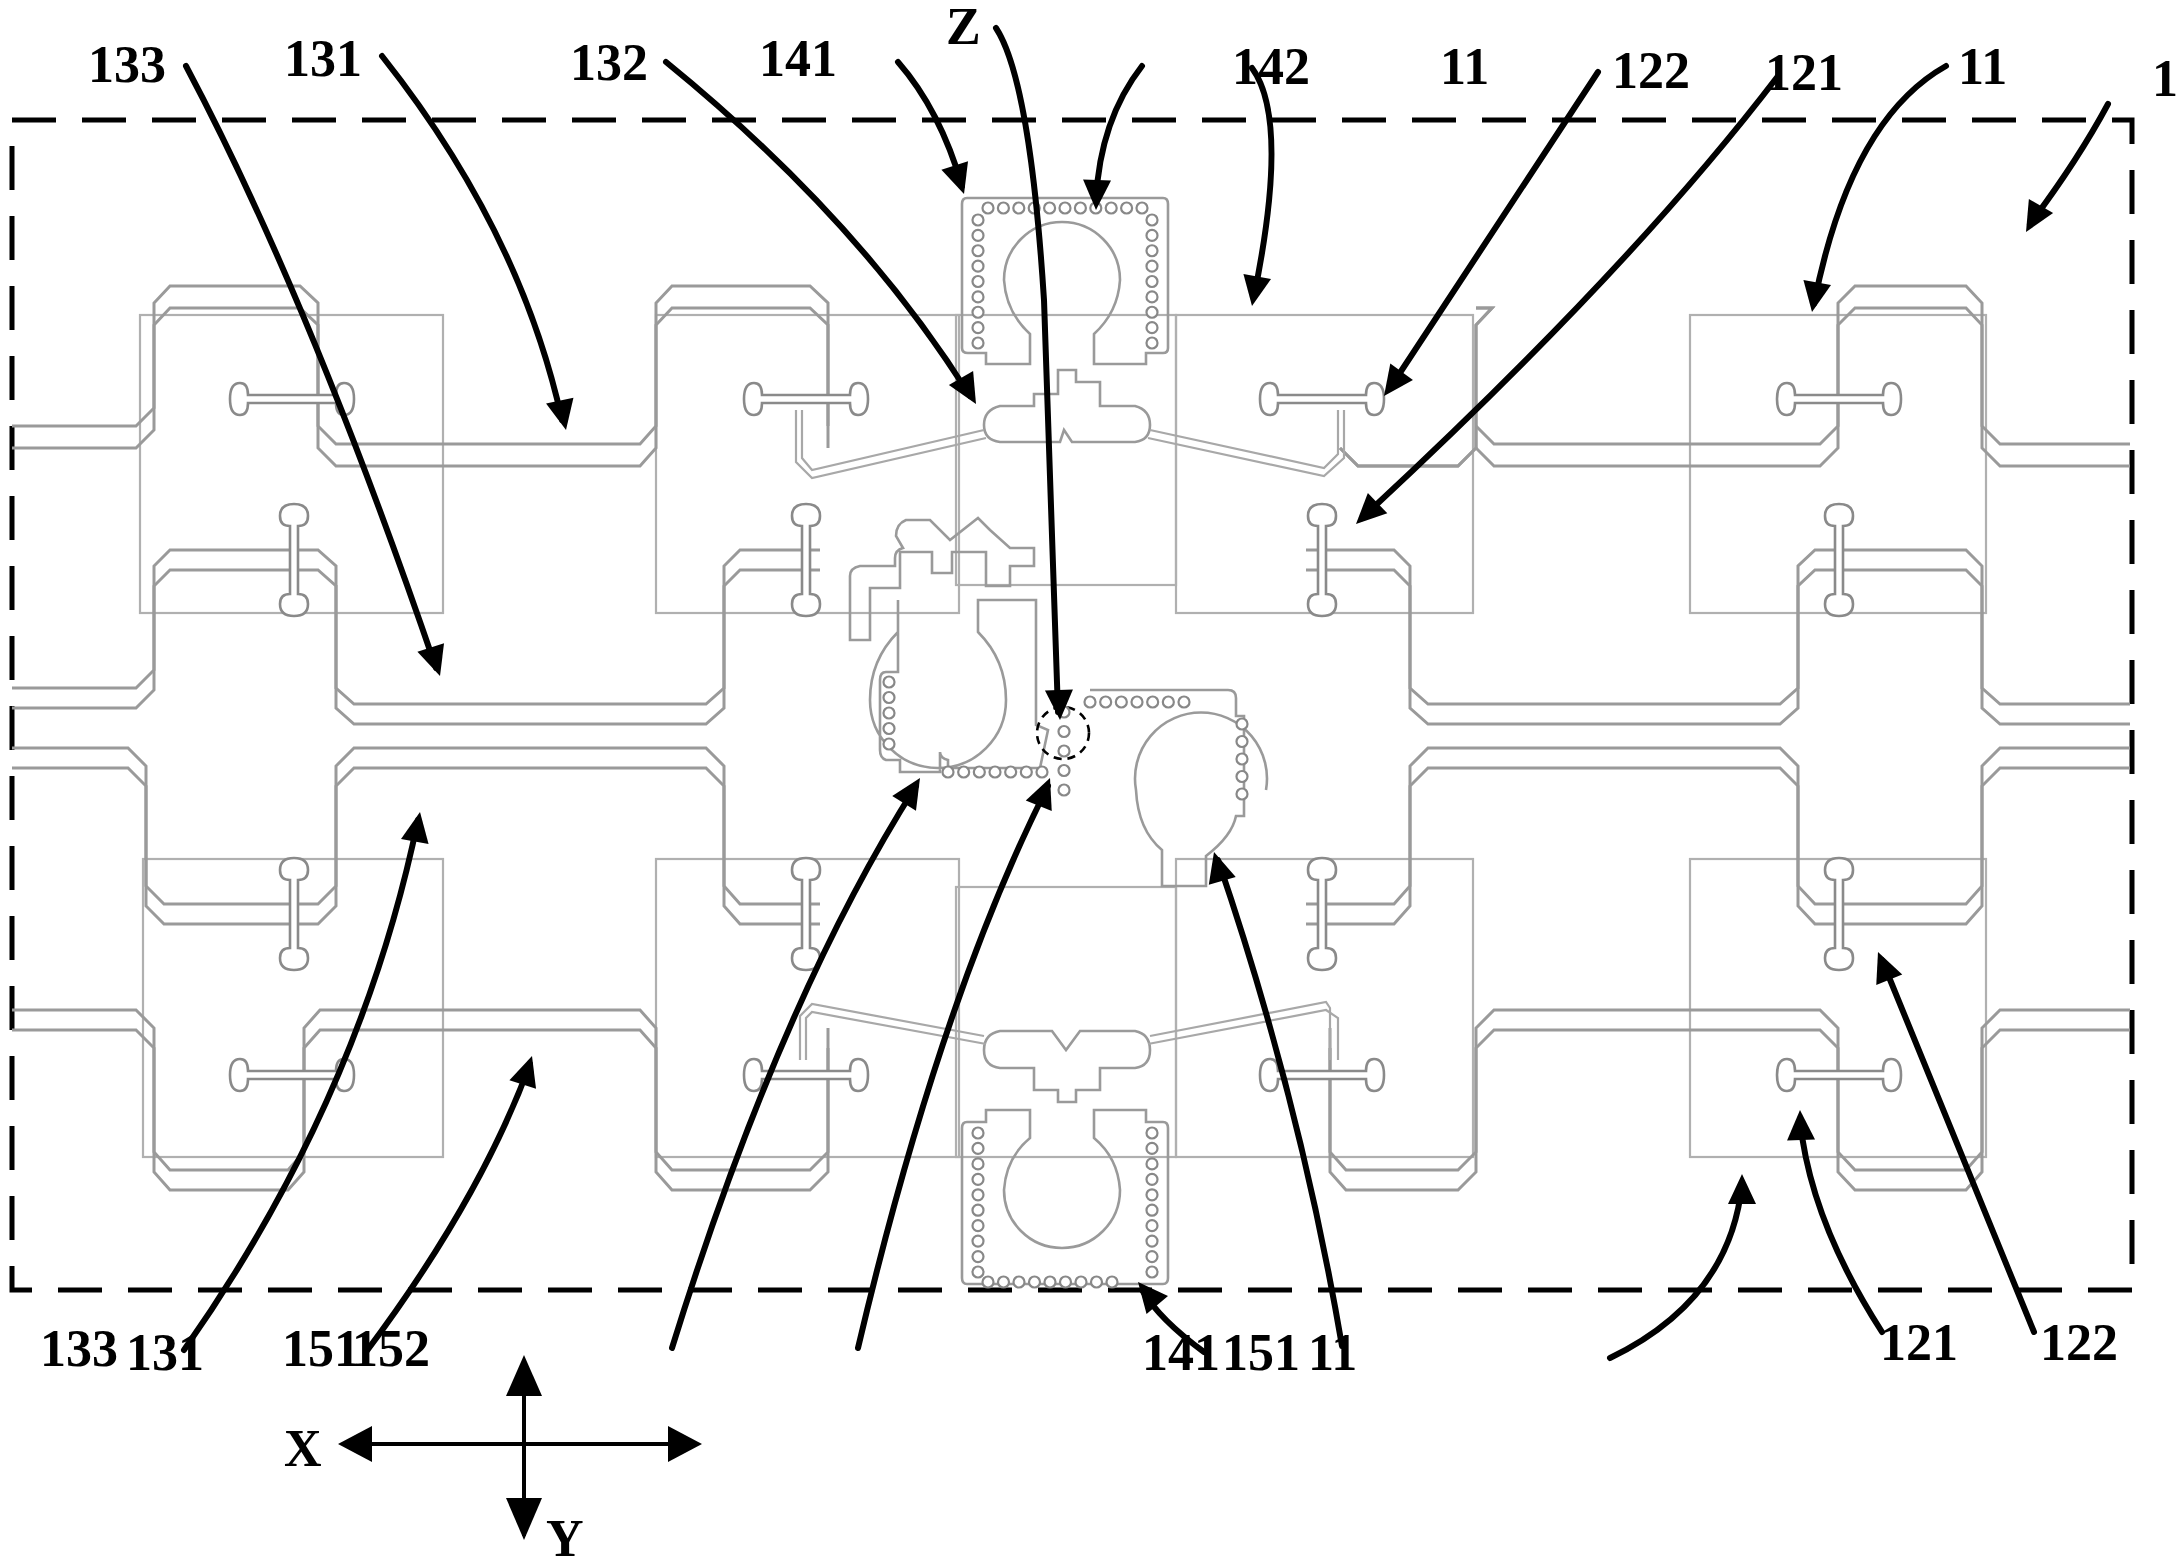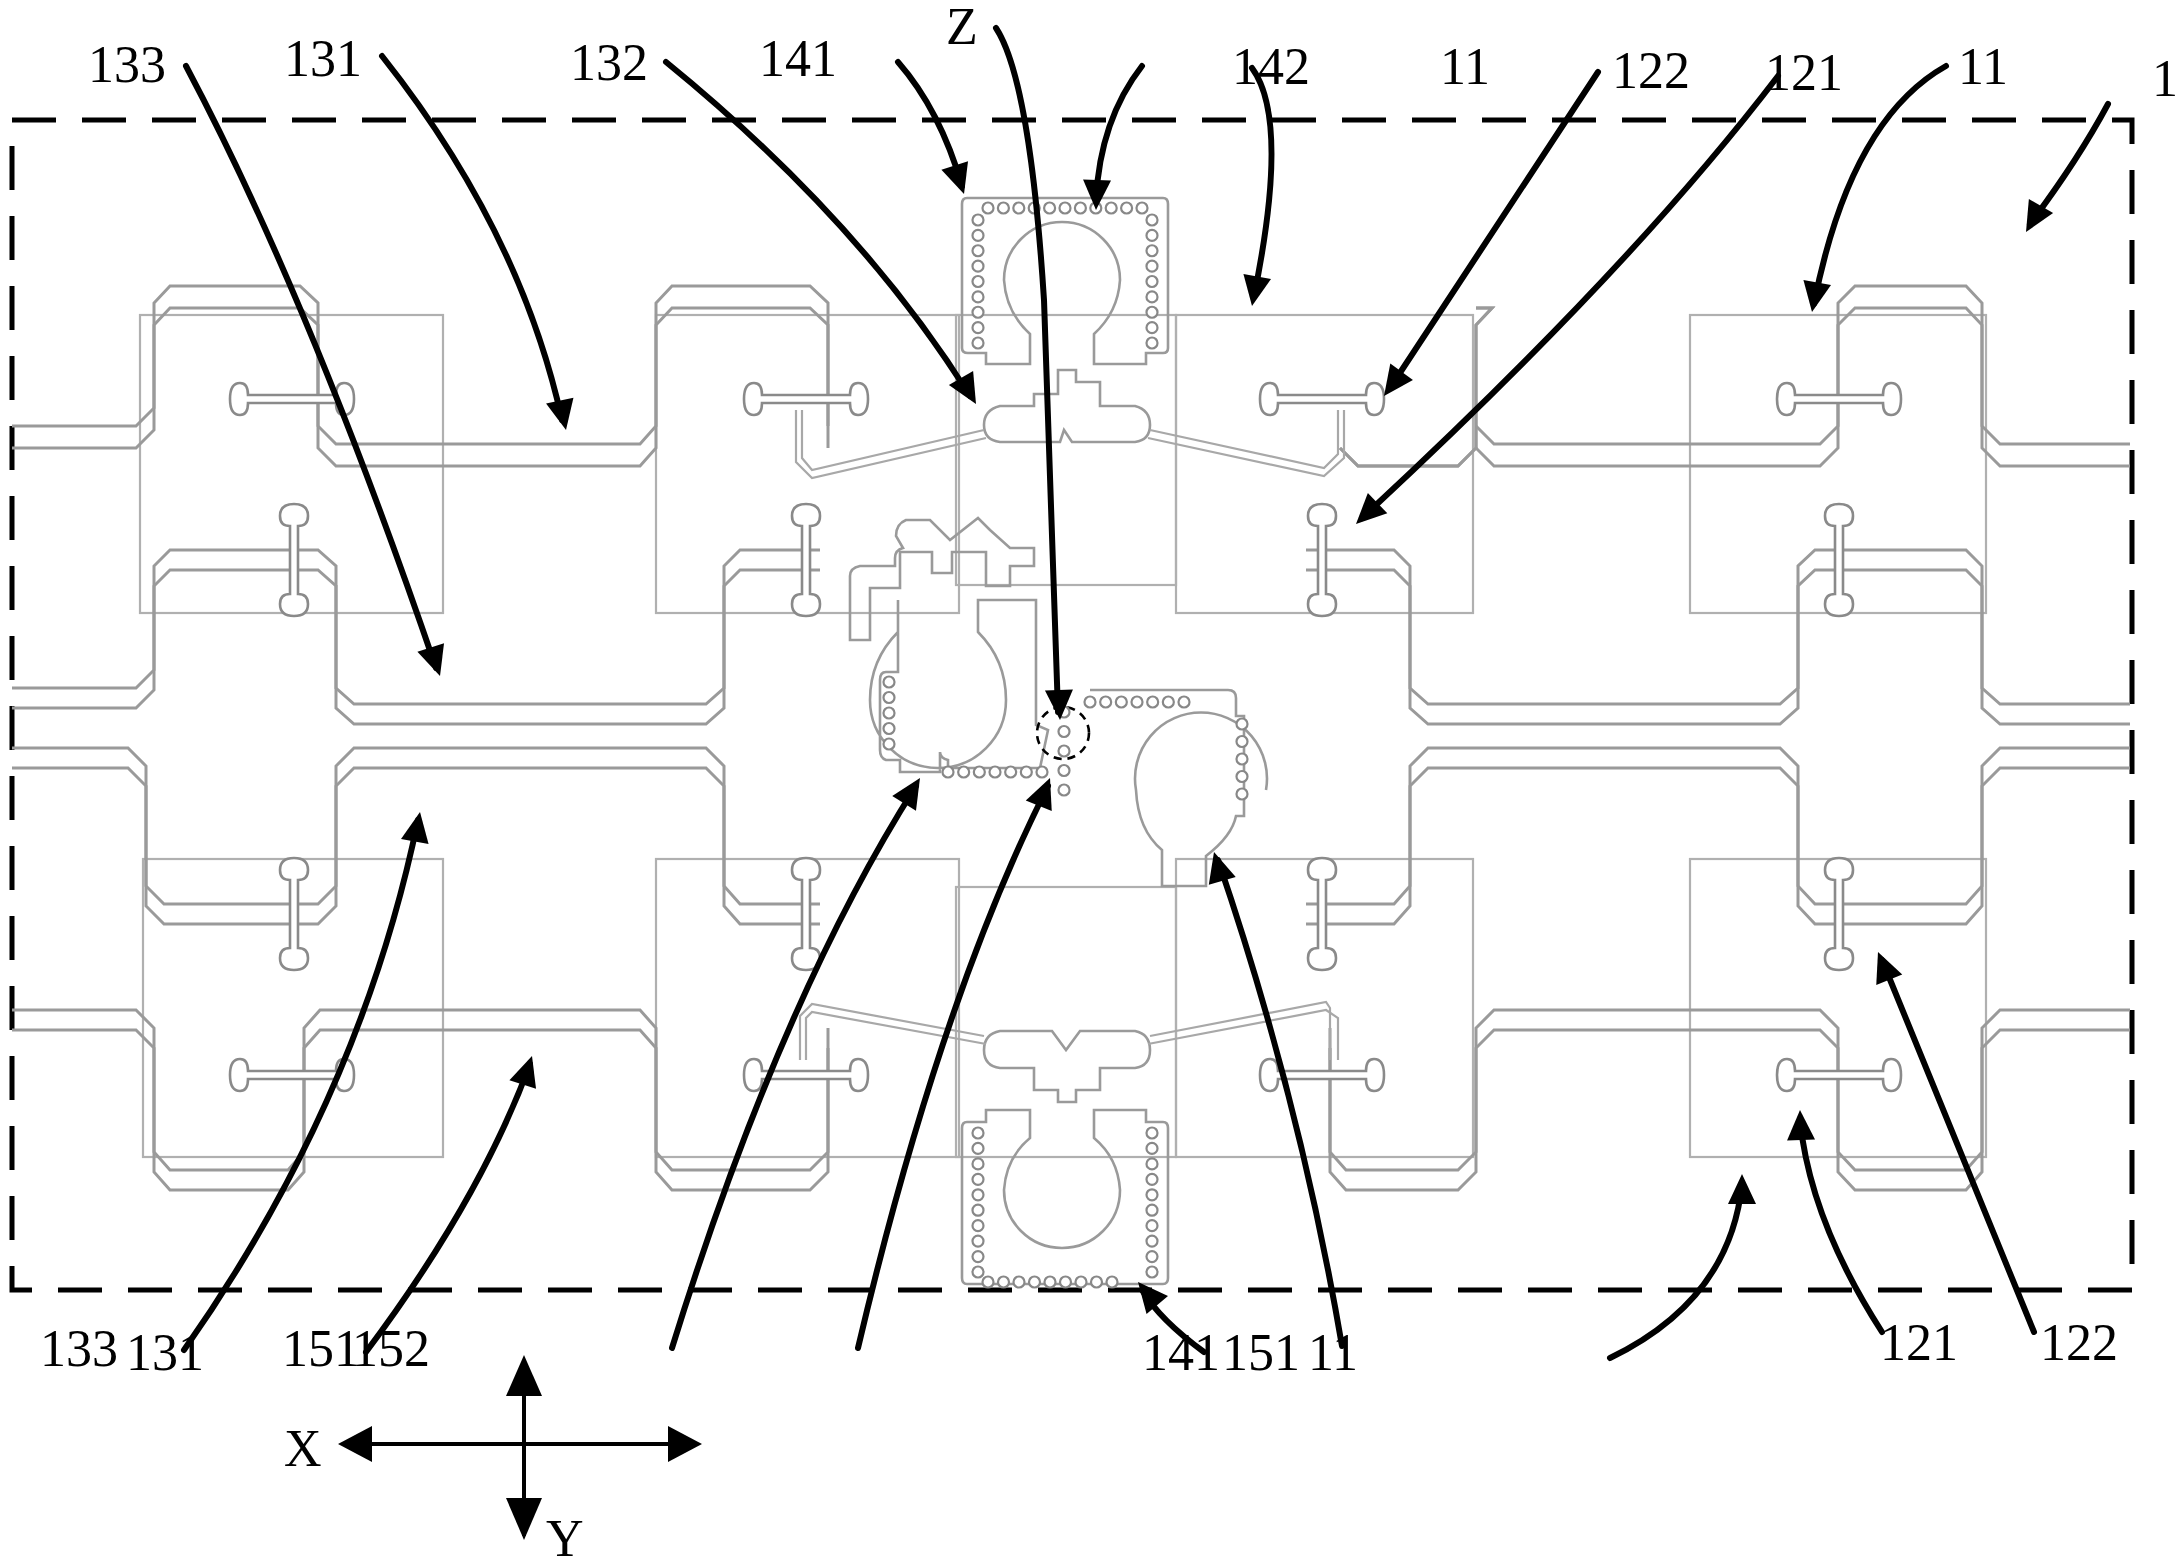--- a/index.html
+++ b/index.html
@@ -1,17 +1,17 @@
 <!DOCTYPE html>
 <html><head>
 <meta charset="utf-8">
 <style>
   html, body { margin: 0; padding: 0; background: #ffffff; }
   body { width: 2180px; height: 1559px; overflow: hidden; }
-  #stage { position: absolute; left: 0; top: 0; width: 2180px; height: 1504px; }
+  #stage { position: absolute; left: 0; top: 0; width: 2180px; height: 1504px; font-weight: bold; }
   svg { display: block; }
   .lbl { font-family: "Liberation Serif", "DejaVu Serif", serif; font-size: 52px; fill: #000; }
   .trace { fill: none; stroke: #9a9a9a; stroke-width: 3; }
   .trace-thin { fill: none; stroke: #a8a8a8; stroke-width: 2.2; }
   .cell { fill: none; stroke: #b0b0b0; stroke-width: 2.2; }
   .stub { fill: #fff; stroke: #8a8a8a; stroke-width: 2.6; }
   .via { fill: #fff; stroke: #888; stroke-width: 2.2; }
   .pad { fill: none; stroke: #9a9a9a; stroke-width: 2.6; }
   .leader { fill: none; stroke: #000; stroke-width: 6; stroke-linecap: round; }
   .arrowhead { fill: #000; }

